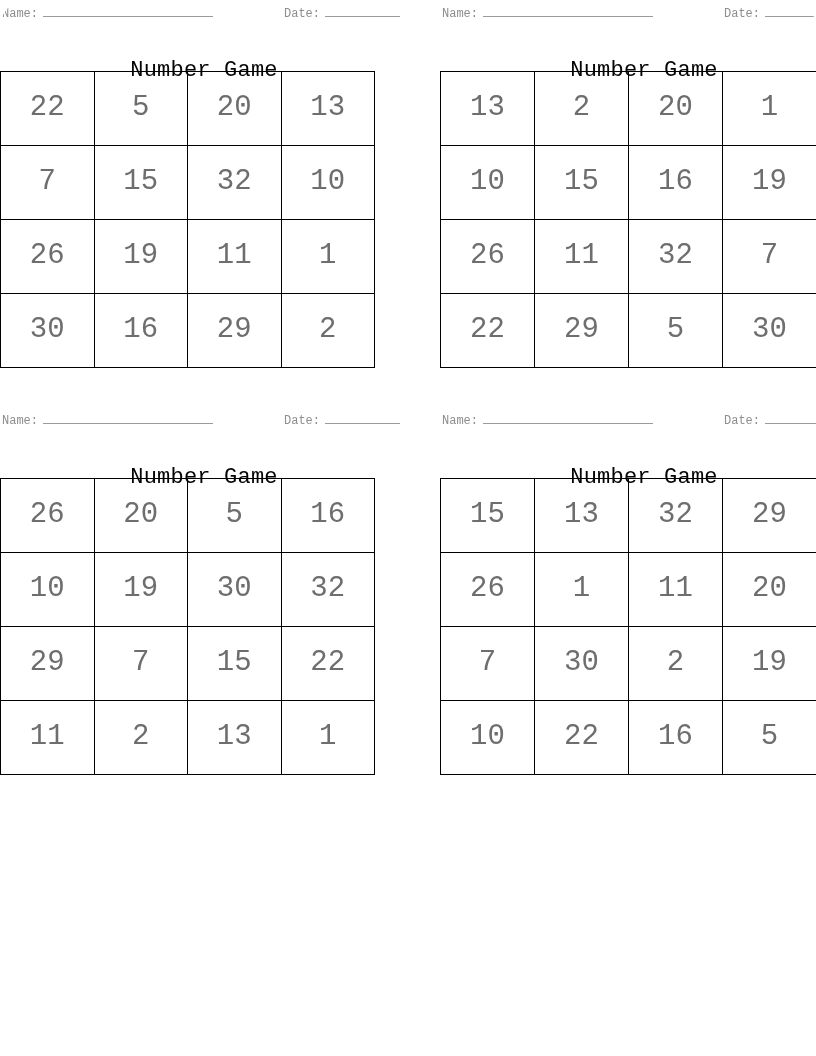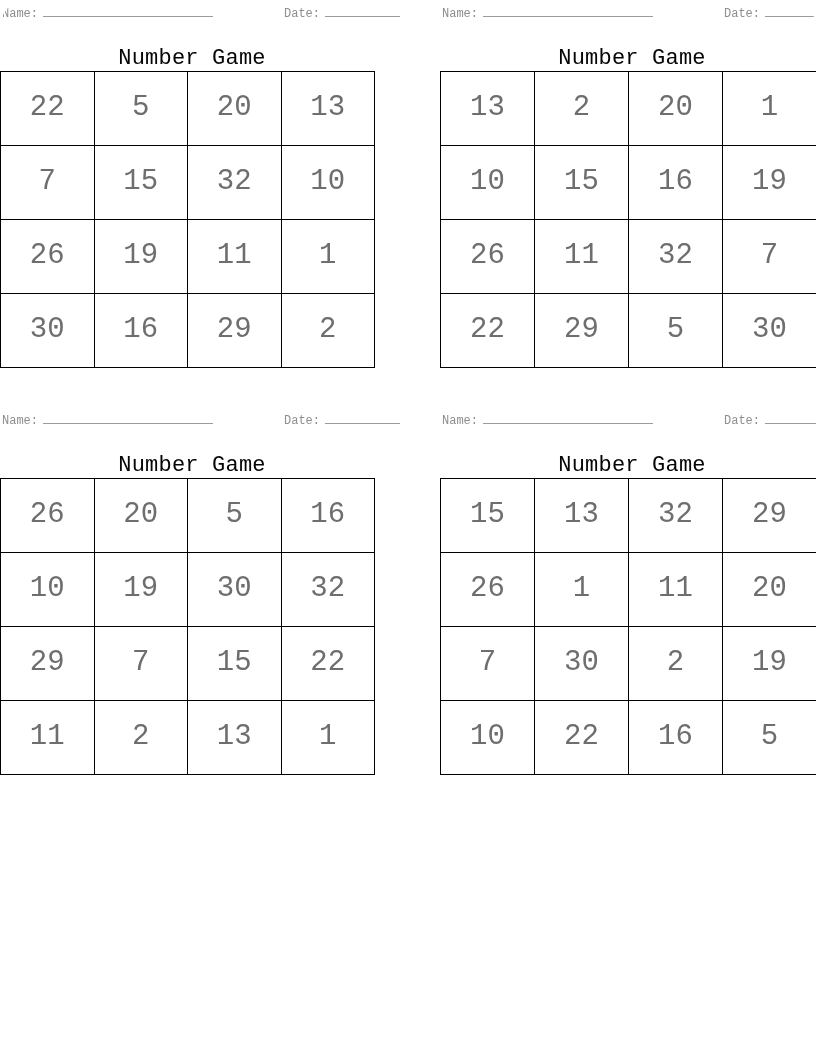--- a/index.html
+++ b/index.html
@@ -37,21 +37,21 @@
     vertical-align: baseline;
   }
   .name-line { width: 170px; }
   .date-line { width: 75px; }
   .card-tr .date-line, .card-br .date-line { width: 92px; }
 
   .card-title {
     position: absolute;
     top: 42px; left: 0;
     width: 100%;
-    margin: 4px;
+    margin: 16px;
     text-align: center;
     font-size: 22px;
     font-weight: 400;
     color: #050505;
     letter-spacing: 0.2px;
   }
 
   .grid {
     position: absolute;
     top: 71px; left: 0;

